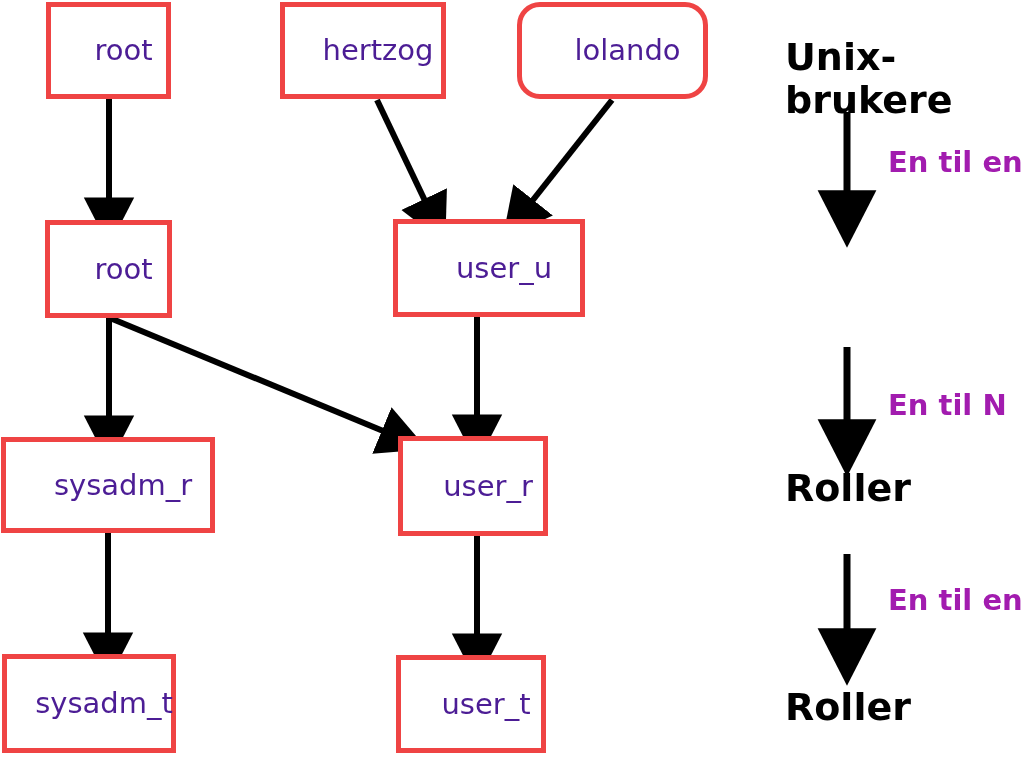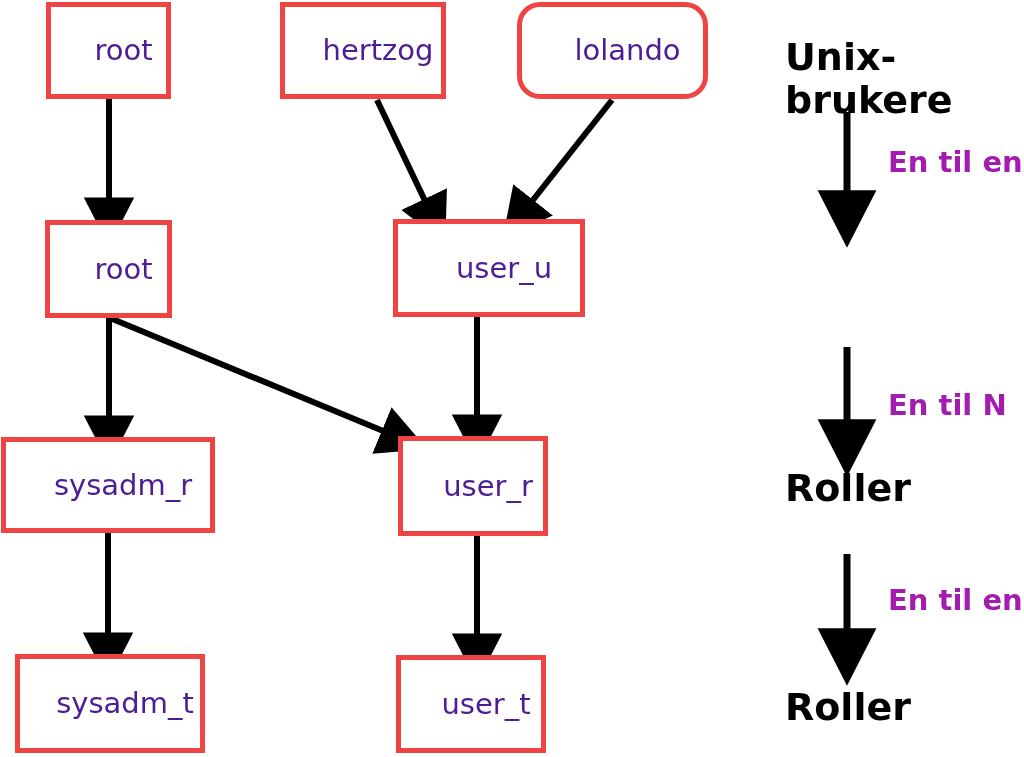--- a/index.html
+++ b/index.html
@@ -140,21 +140,21 @@
   </div>
 
   <div class="node" style="left:1px; top:437px; width:214px; height:96px;">
     <span class="node-label">sysadm_r</span>
   </div>
 
   <div class="node" style="left:398px; top:436px; width:150px; height:100px;">
     <span class="node-label">user_r</span>
   </div>
 
-  <div class="node" style="left:15px; top:654px; width:190px; height:99px;align-items:center;">
+  <div class="node" style="left:2px; top:654px; width:174px; height:99px;align-items:center;">
     <span class="node-label">sysadm_t</span>
   </div>
 
   <div class="node" style="left:396px; top:655px; width:150px; height:98px;">
     <span class="node-label">user_t</span>
   </div>
 
   <div class="legend-label" style="left:785px; top:36px;">Unix-brukere</div>
 
 

